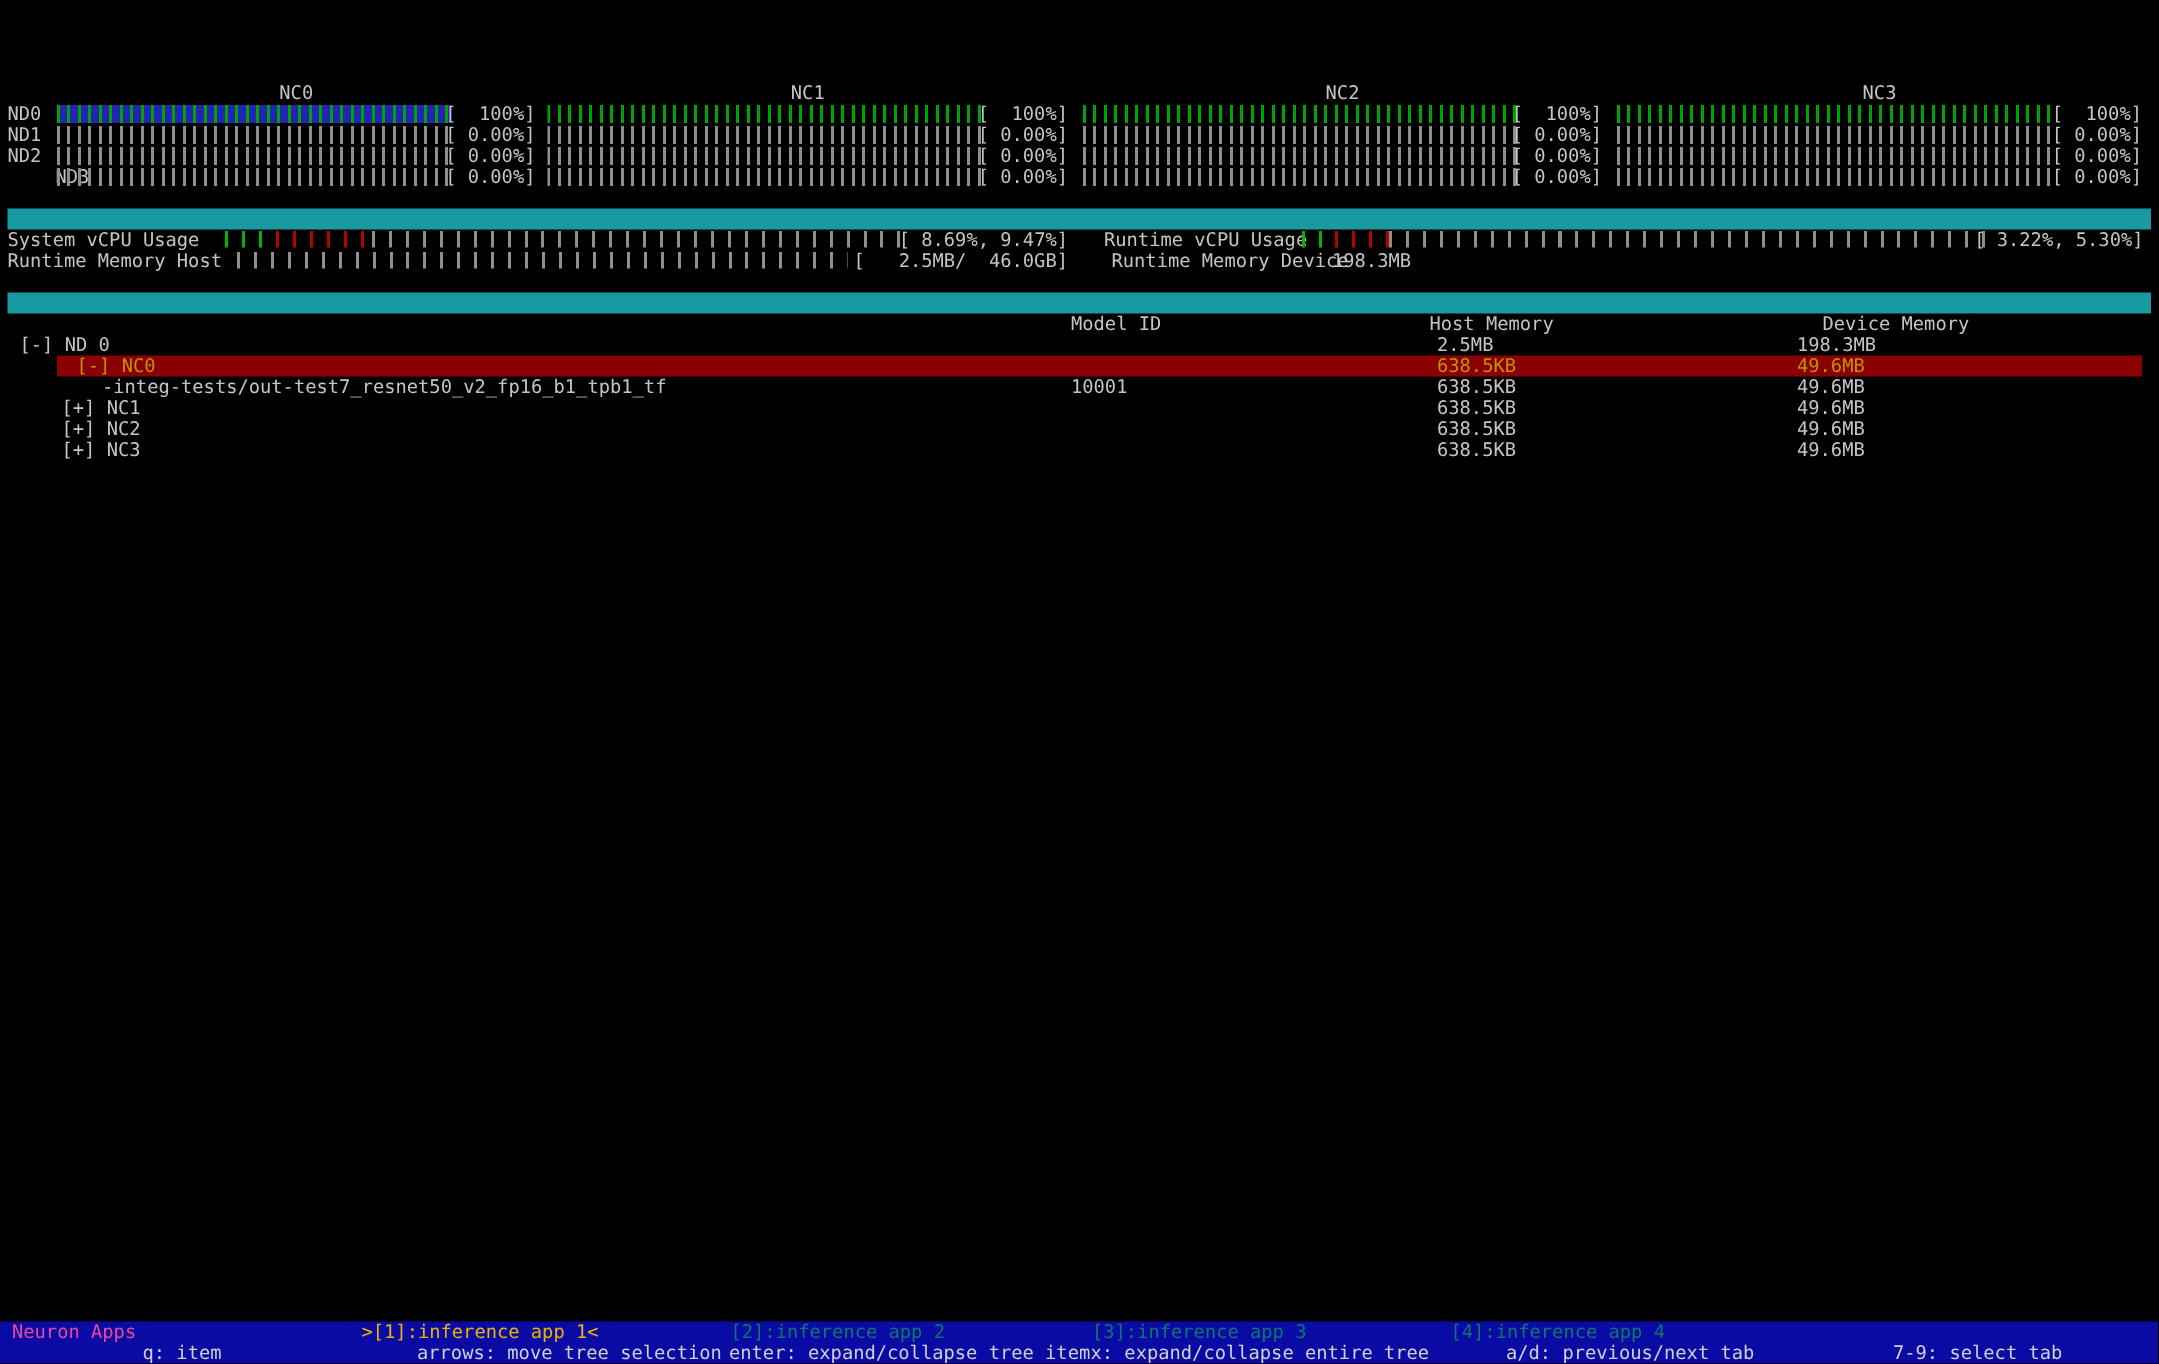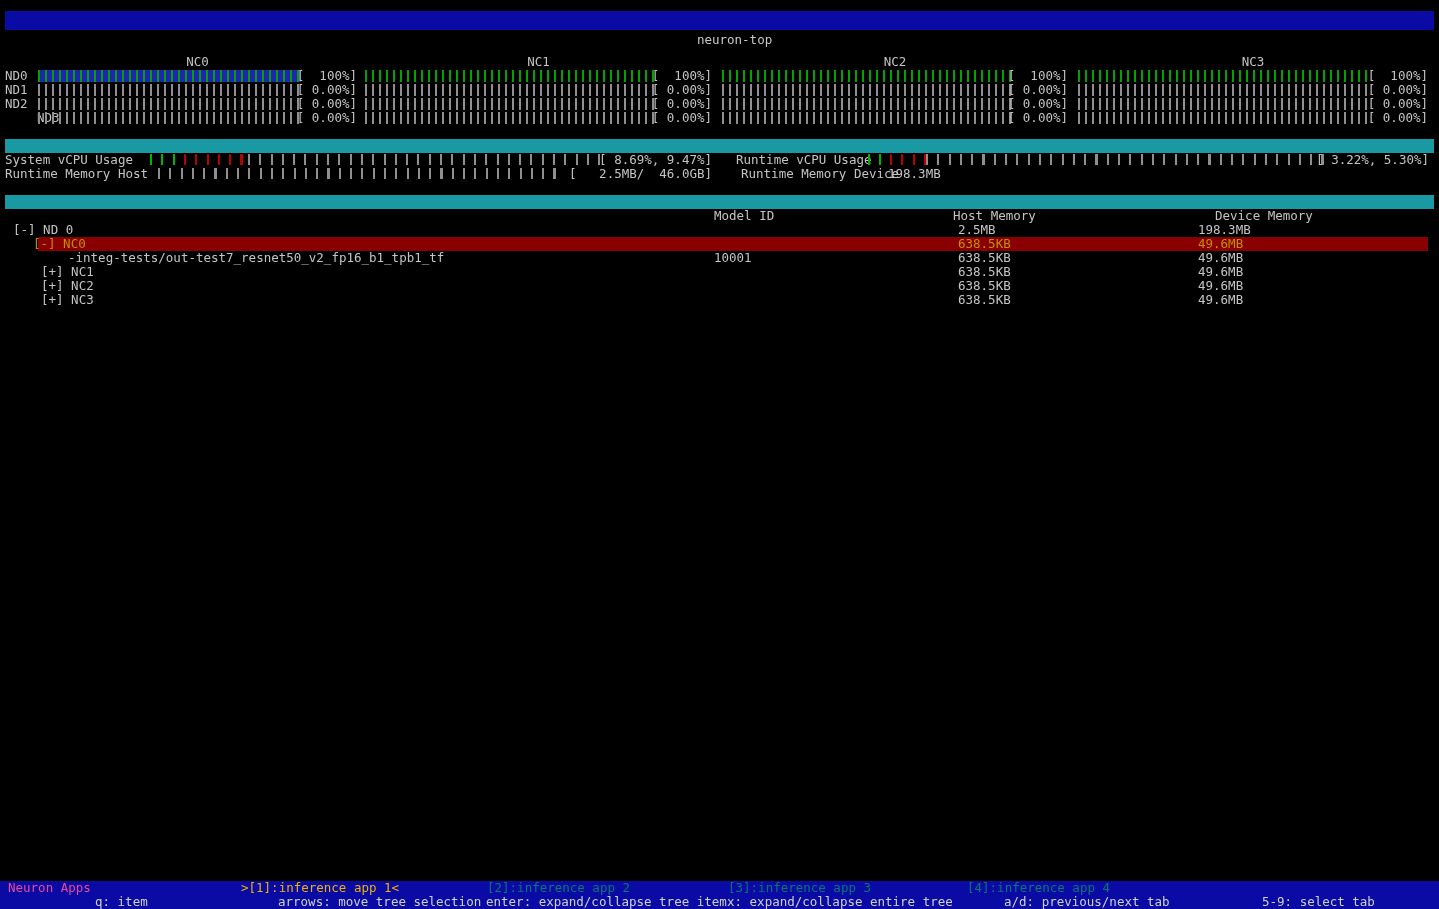--- a/index.html
+++ b/index.html
@@ -33,23 +33,20 @@
   .footer-band{position:absolute;left:0;top:881px;width:1439px;height:28px;background:#0a0aa4;}
   .apps-label{color:#ec4899;}
   .tab-active{color:#eab308;}
   .tab-normal{color:#0f766e;}
   .help-item{color:#d0d0d0;}
 </style>
 </head>
 <body>
 
 <div class="screen">
-  <div class="titlebar">
-    <span>neuron-top</span>
-  </div>
 
   <div id="util-area">
       <div class="colhead" style="left: 38px; top: 55px; width: 319px;">NC0</div>
       <div class="colhead" style="left: 365px; top: 55px; width: 347px;">NC1</div>
       <div class="colhead" style="left: 722px; top: 55px; width: 346px;">NC2</div>
       <div class="colhead" style="left: 1078px; top: 55px; width: 350px;">NC3</div>
       <div class="abs" style="left: 5px; top: 69px;">ND0</div>
       <div class="meter m-sel" style="left: 38px; top: 70px; width: 263px;"></div>
       <div class="rightlab" style="right: 1082px; top: 69px;">[  100%]</div>
       <div class="meter m-full" style="left: 365px; top: 70px; width: 291px;"></div>
@@ -118,21 +115,21 @@
     <span>Loaded Models</span>
   </div>
   <div id="models-area">
       <div class="abs" style="left: 714px; top: 209px;">Model ID</div>
       <div class="abs" style="left: 953px; top: 209px;">Host Memory</div>
       <div class="abs" style="left: 1195px; top: 209px; margin-left: 20px;">Device Memory</div>
       <div class="abs" style="left: 13px; top: 223px;">[-] ND 0</div>
       <div class="abs" style="left: 958px; top: 223px;">2.5MB</div>
       <div class="abs" style="left: 1198px; top: 223px;">198.3MB</div>
       <div class="sel-bg" style="top: 237px;"></div>
-      <div class="abs sel-text" style="left: 33px; top: 237px;">[-] NC0</div>
+      <div class="abs sel-text" style="left: 51px; top: 237px;">[-] NC0</div>
       <div class="abs sel-text" style="left: 958px; top: 237px;">638.5KB</div>
       <div class="abs sel-text" style="left: 1198px; top: 237px;">49.6MB</div>
       <div class="abs" style="left: 68px; top: 251px;">-integ-tests/out-test7_resnet50_v2_fp16_b1_tpb1_tf</div>
       <div class="abs" style="left: 714px; top: 251px;">10001</div>
       <div class="abs" style="left: 958px; top: 251px;">638.5KB</div>
       <div class="abs" style="left: 1198px; top: 251px;">49.6MB</div>
       <div class="abs" style="left: 41px; top: 265px;">[+] NC1</div>
       <div class="abs" style="left: 958px; top: 265px;">638.5KB</div>
       <div class="abs" style="left: 1198px; top: 265px;">49.6MB</div>
       <div class="abs" style="left: 41px; top: 279px;">[+] NC2</div>
@@ -148,15 +145,15 @@
       <div class="abs apps-label" style="left: 8px; top: 881px;">Neuron Apps</div>
       <div class="abs tab-active" style="left: 241px; top: 881px;">&gt;[1]:inference app 1&lt;</div>
       <div class="abs tab-normal" style="left: 487px; top: 881px;">[2]:inference app 2</div>
       <div class="abs tab-normal" style="left: 728px; top: 881px;">[3]:inference app 3</div>
       <div class="abs tab-normal" style="left: 967px; top: 881px;">[4]:inference app 4</div>
       <div class="abs help-item" style="left: 95px; top: 895px;">q: item</div>
       <div class="abs help-item" style="left: 278px; top: 895px;">arrows: move tree selection</div>
       <div class="abs help-item" style="left: 486px; top: 895px;">enter: expand/collapse tree item</div>
       <div class="abs help-item" style="left: 727px; top: 895px;">x: expand/collapse entire tree</div>
       <div class="abs help-item" style="left: 1004px; top: 895px;">a/d: previous/next tab</div>
-      <div class="abs help-item" style="left: 1262px; top: 895px;">5-9: select tab</div>
+      <div class="abs help-item" style="left: 1262px; top: 895px;">7-9: select tab</div>
     </div>
 </div>
 
 </body></html>

